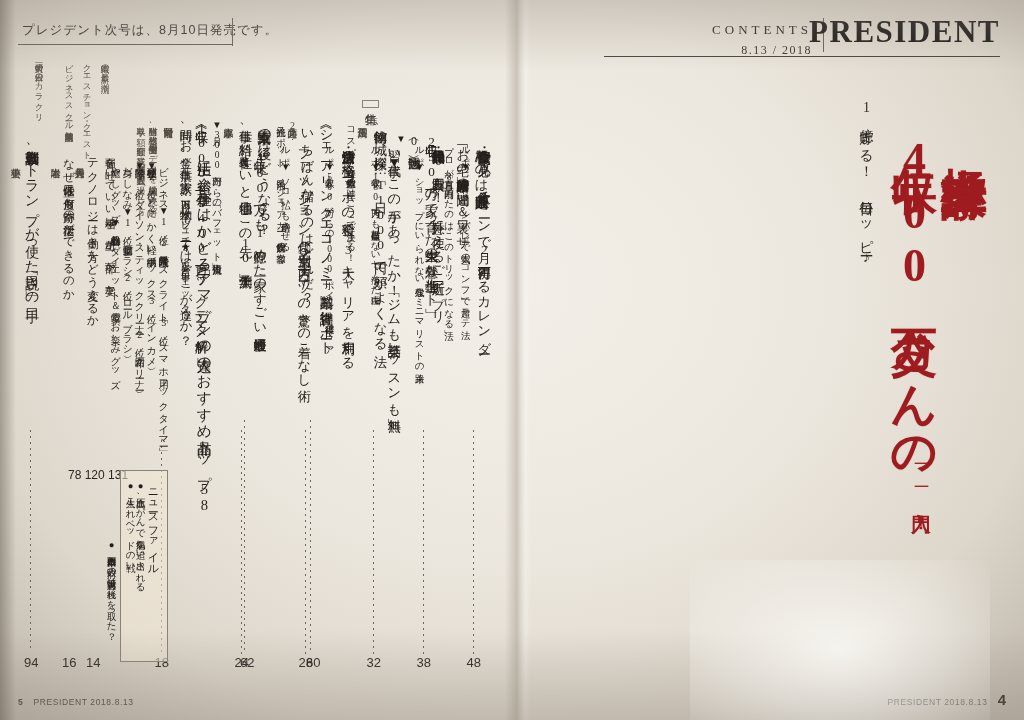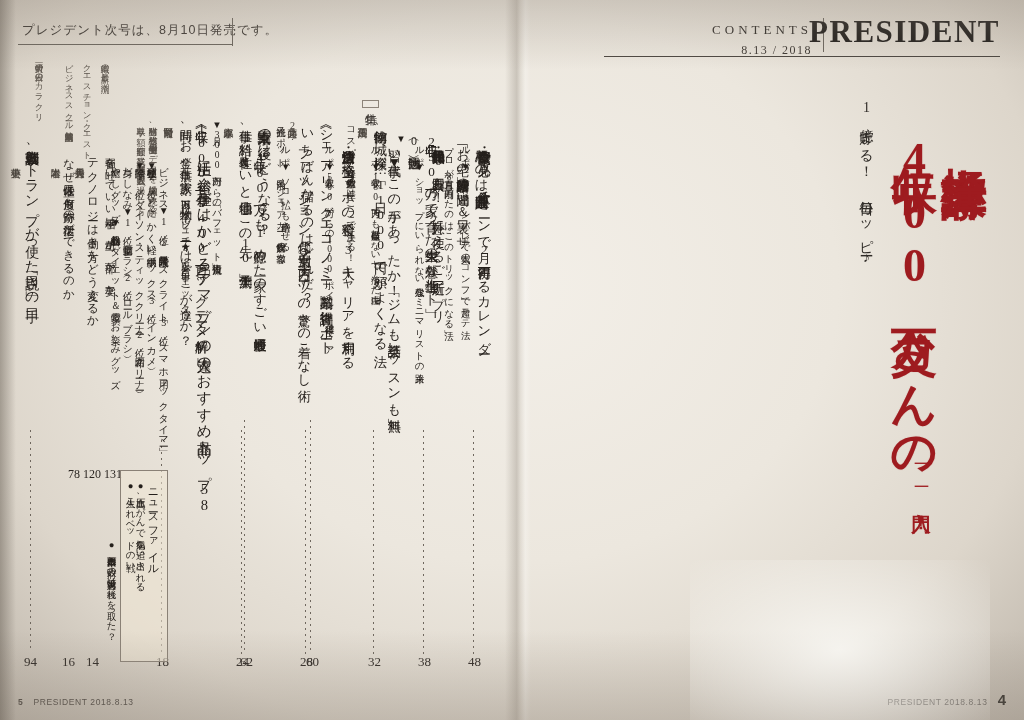--- a/index.html
+++ b/index.html
@@ -93,21 +93,21 @@
     text-shadow:0 0 1px rgba(158,27,31,.35);
   }
   .nyumon{
     position:absolute;right:92px;top:452px;
     font-size:19px;font-weight:700;color:#9e1b1f;letter-spacing:2px;
   }
 
   
   .col{position:absolute;font-size:12.6px;color:#241f1b;}
   .pg{
-    position:absolute;font-family:Liberation Serif, serif;
+    position:absolute;font-family:Liberation Sans, sans-serif;
     font-size:13px;color:#2b2622;
   }
   .dots{
     position:absolute;width:1px;
     background:repeating-linear-gradient(to bottom,#6f675e 0 2px, rgba(0,0,0,0) 2px 6px);
   }
   .byline{font-size:10px;color:#4a443d;}
 
   
   .folio-left{

